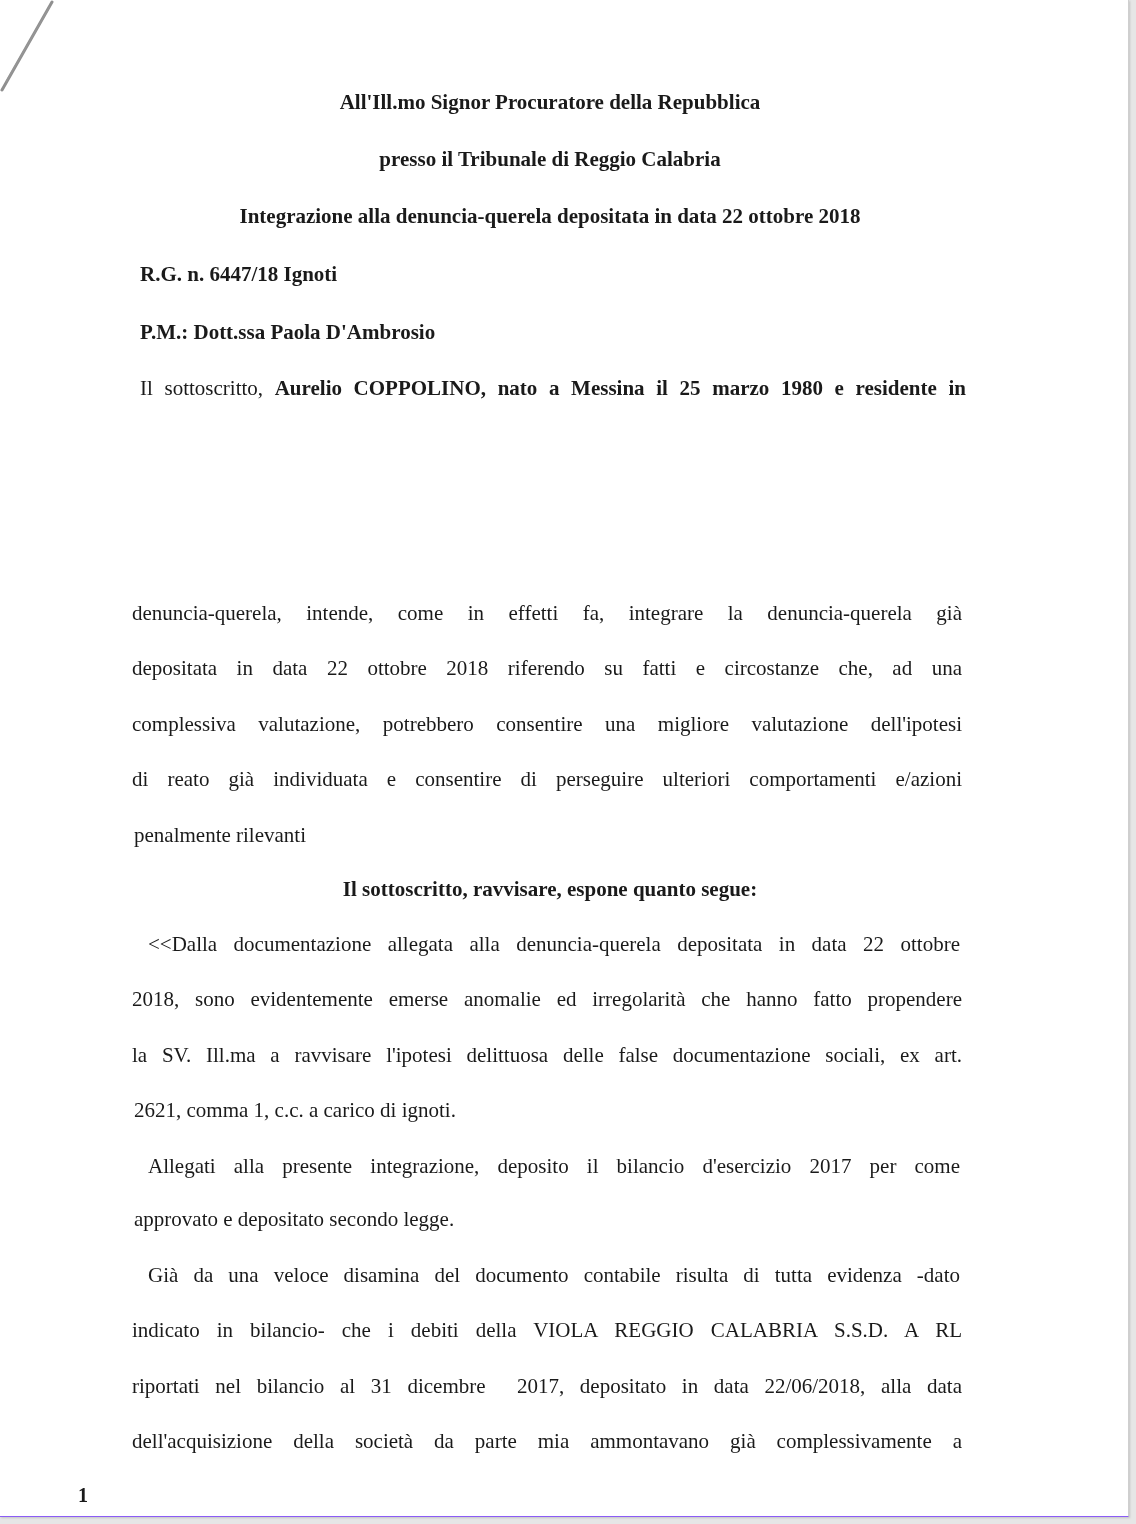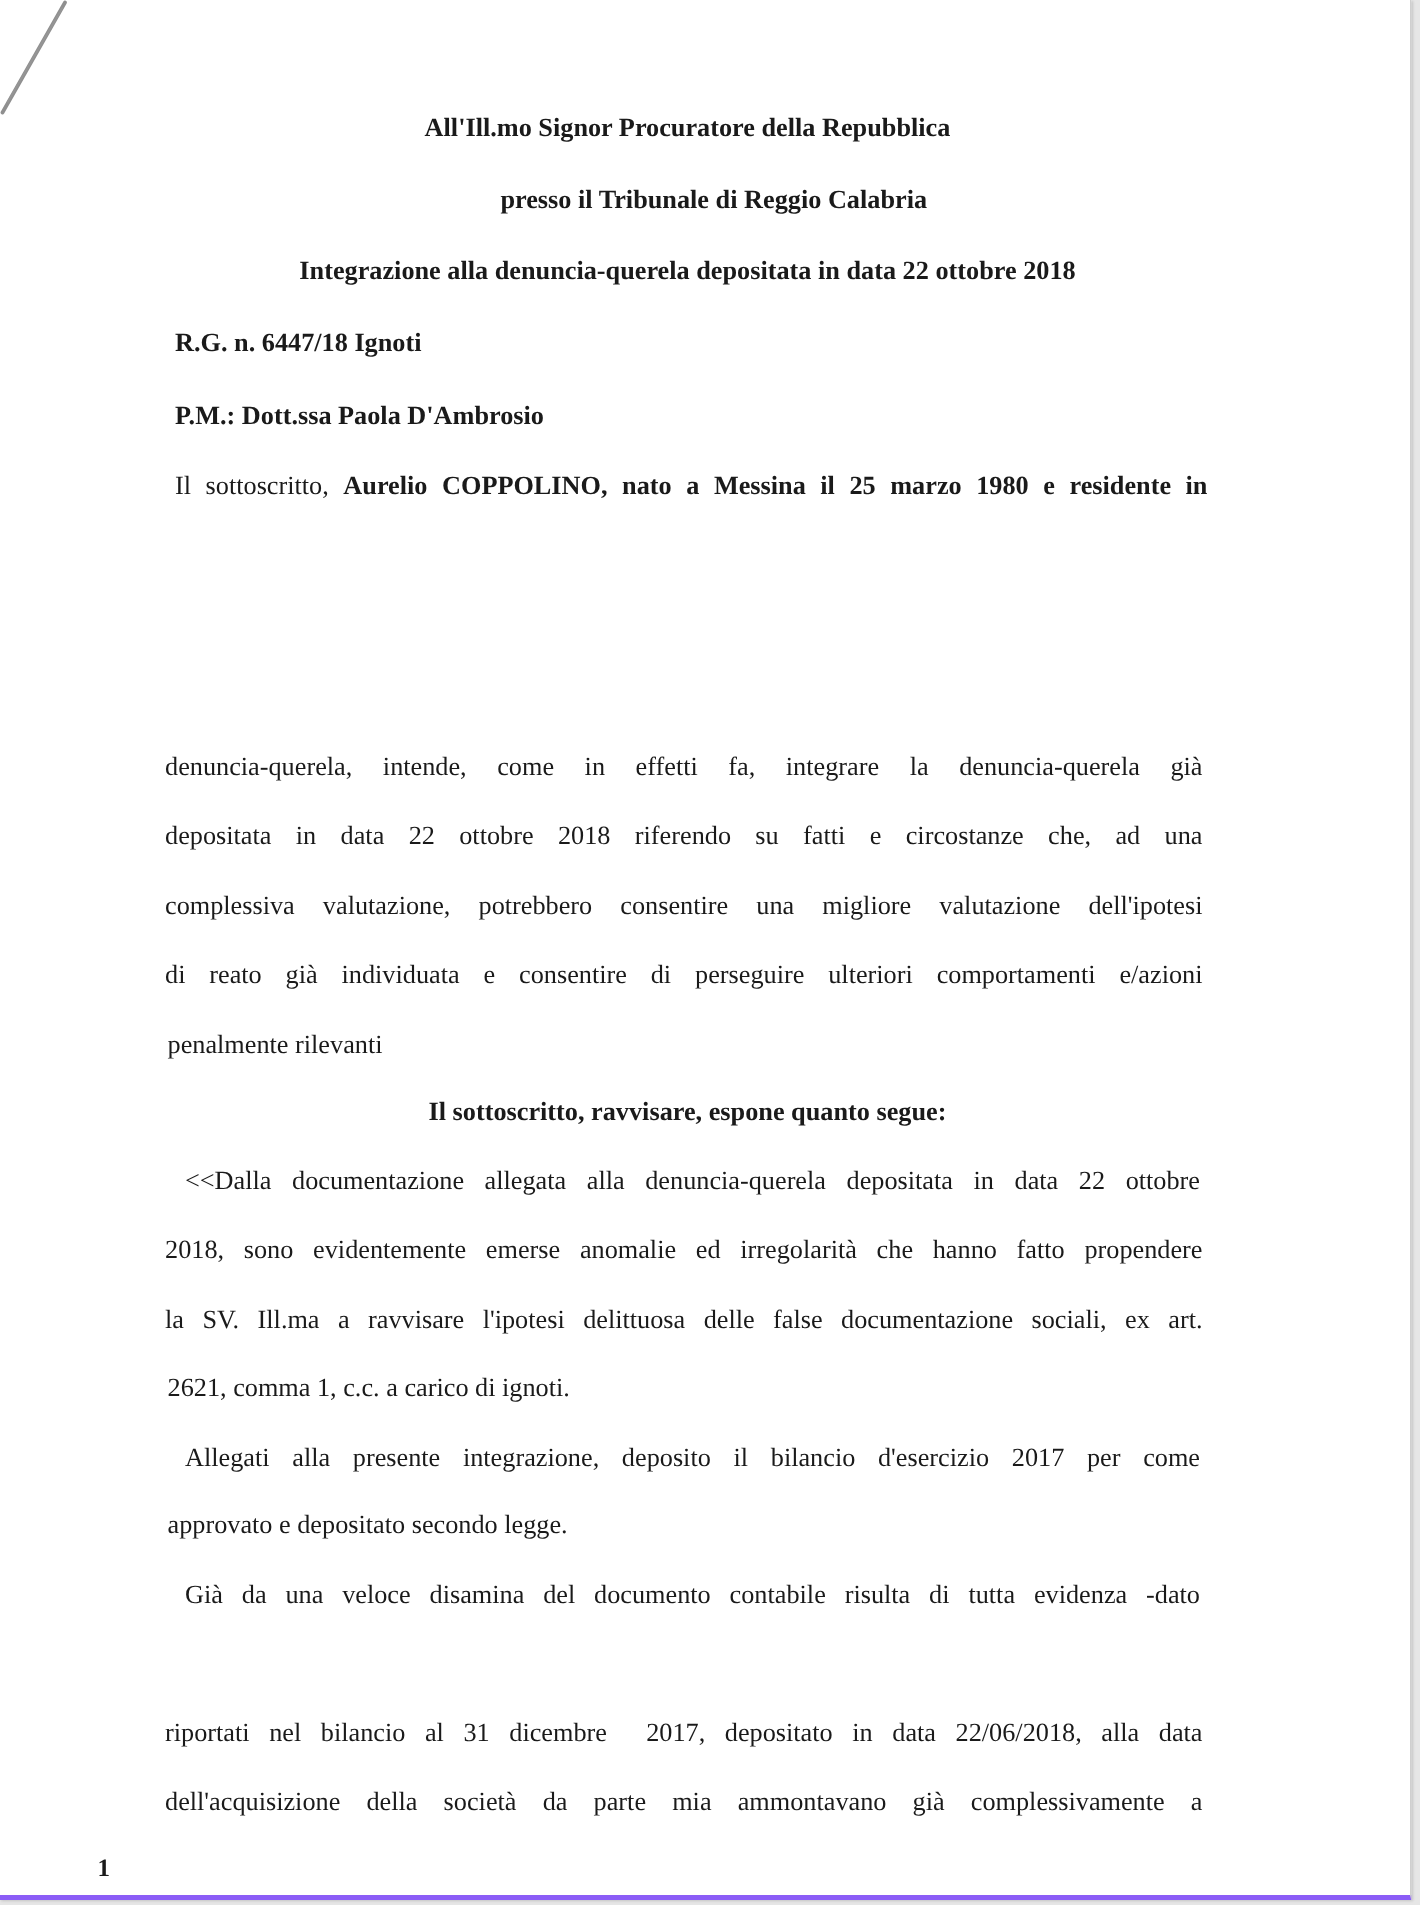--- a/index.html
+++ b/index.html
@@ -16,21 +16,21 @@
       color: #1a1a1a;
     }
     .page {
       position: absolute;
       left: 0;
       top: 0;
       width: 1128px;
       height: 1516px;
       background: #ffffff;
       border-right: 1px solid #cfcfcf;
-      border-bottom: 4px solid #8b5cf6;
+      border-bottom: 1px solid #8b5cf6;
       box-shadow: 1px 1px 2px rgba(0,0,0,0.15);
     }
     .pen-mark {
       position: absolute;
       left: 0;
       top: 0;
       width: 60px;
       height: 100px;
     }
     .line {
@@ -66,21 +66,21 @@
 <body>
 
 <div class="page">
 
   <svg class="pen-mark" viewBox="0 0 60 100">
     <path d="M52 2 L2 90" stroke="#6a6a6a" stroke-width="3" fill="none" stroke-linecap="round" opacity="0.75"></path>
     <path d="M50 6 L6 82" stroke="#9a9a9a" stroke-width="1.5" fill="none" opacity="0.6"></path>
   </svg>
 
   <div class="line bold center" style="top:92px;">All'Ill.mo Signor Procuratore della Repubblica</div>
-  <div class="line bold center" style="top:149px;padding-left:21px;">presso il Tribunale di Reggio Calabria</div>
+  <div class="line bold center" style="top:149px;">presso il Tribunale di Reggio Calabria</div>
   <div class="line bold center" style="top:206px;">Integrazione alla denuncia-querela depositata in data 22 ottobre 2018</div>
 
   <div class="line bold" style="left:140px; top:264px;">R.G. n. 6447/18 Ignoti</div>
   <div class="line bold" style="left:140px; top:322px;">P.M.: Dott.ssa Paola D'Ambrosio</div>
 
   <div class="line" style="left:140px; top:378px; width:826px; text-align:justify; text-align-last:justify; white-space:normal;">
     <span>Il sottoscritto, </span><span class="bold">Aurelio COPPOLINO, nato a Messina il 25 marzo 1980 e residente in</span>
   </div>
   <div class="line justify" style="top:603px;">denuncia-querela, intende, come in effetti fa, integrare la denuncia-querela già</div>
   <div class="line justify" style="top:658px;">depositata in data 22 ottobre 2018 riferendo su fatti e circostanze che, ad una</div>
@@ -92,17 +92,18 @@
 
   <div class="line justify" style="left:148px; width:812px; top:934px;">&lt;&lt;Dalla documentazione allegata alla denuncia-querela depositata in data 22 ottobre</div>
   <div class="line justify" style="top:989px;">2018, sono evidentemente emerse anomalie ed irregolarità che hanno fatto propendere</div>
   <div class="line justify" style="top:1045px;">la SV. Ill.ma a ravvisare l'ipotesi delittuosa delle false documentazione sociali, ex art.</div>
   <div class="line left" style="top:1100px;">2621, comma 1, c.c. a carico di ignoti.</div>
 
   <div class="line justify" style="left:148px; width:812px; top:1156px;">Allegati alla presente integrazione, deposito il bilancio d'esercizio 2017 per come</div>
   <div class="line left" style="top:1209px;">approvato e depositato secondo legge.</div>
 
   <div class="line justify" style="left:148px; width:812px; top:1265px;">Già da una veloce disamina del documento contabile risulta di tutta evidenza -dato</div>
+  <div class="line justify" style="top:1320px;">indicato in bilancio- che i debiti della VIOLA REGGIO CALABRIA S.S.D. A RL</div>
   <div class="line justify" style="top:1376px; white-space:pre-wrap;">riportati nel bilancio al 31 dicembre  2017, depositato in data 22/06/2018, alla data</div>
   <div class="line justify" style="top:1431px;">dell'acquisizione della società da parte mia ammontavano già complessivamente a</div>
 
   <div class="page-number">1</div>
 </div>
 
 </body></html>

